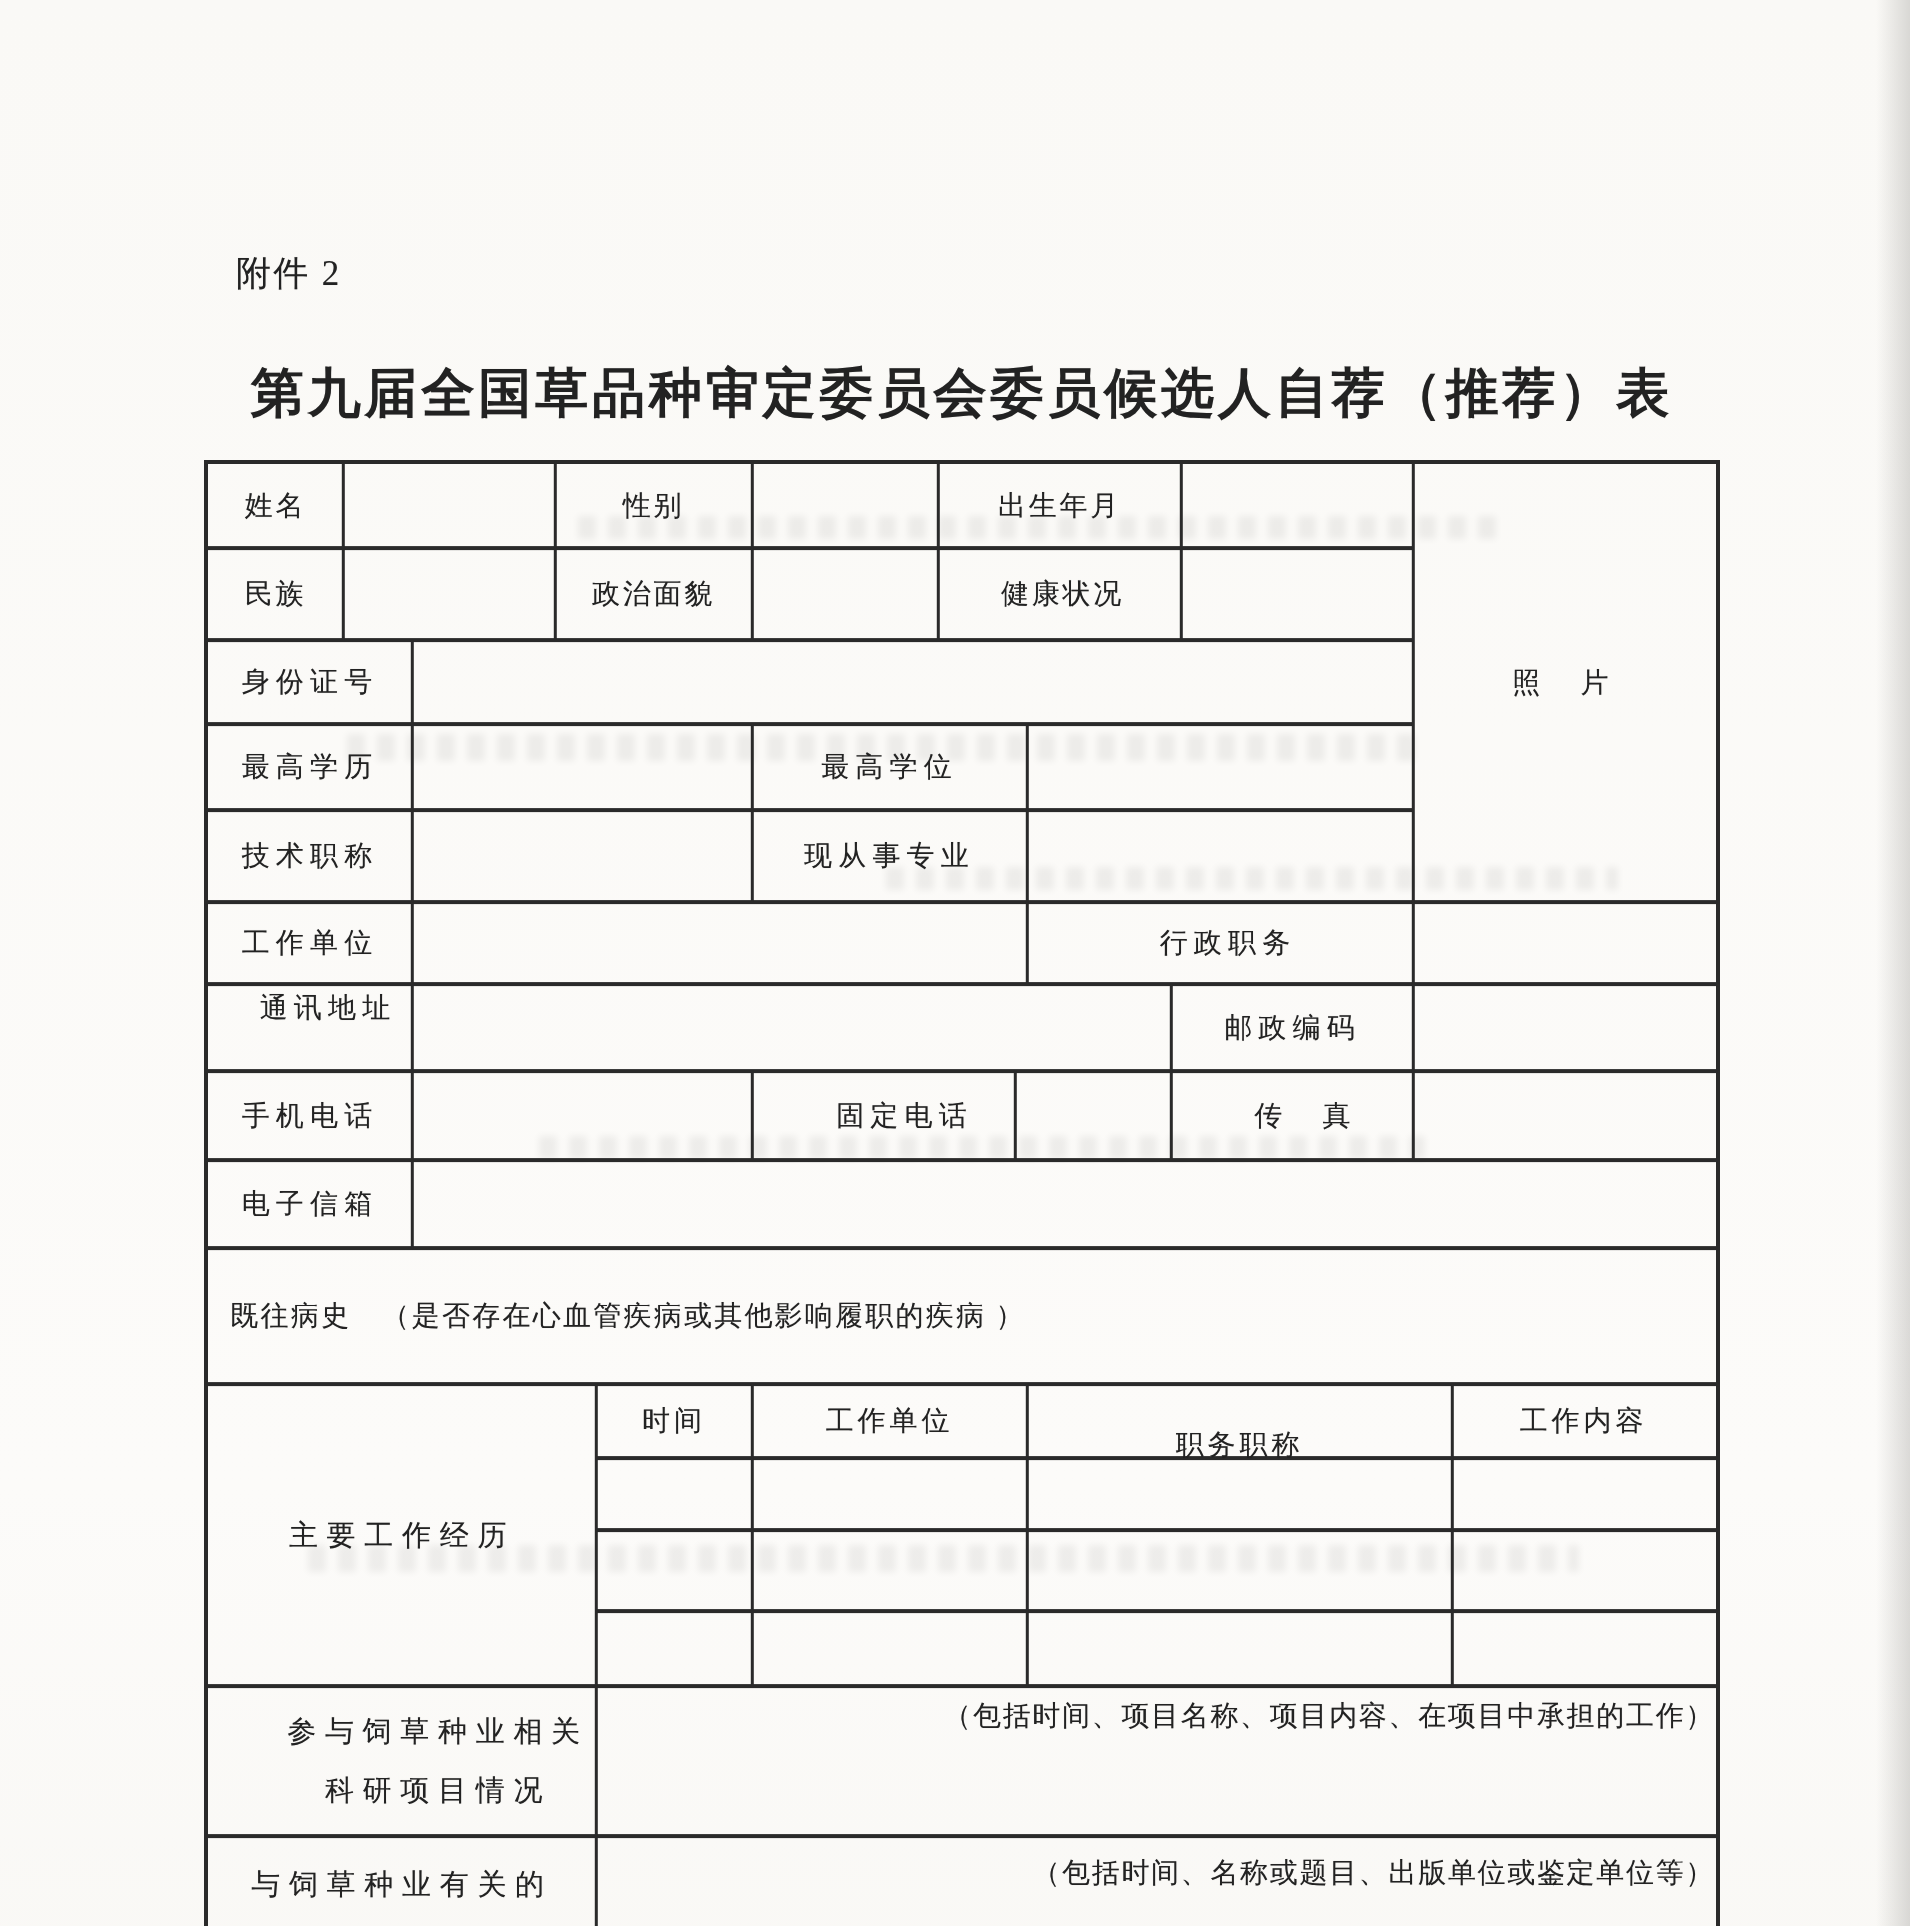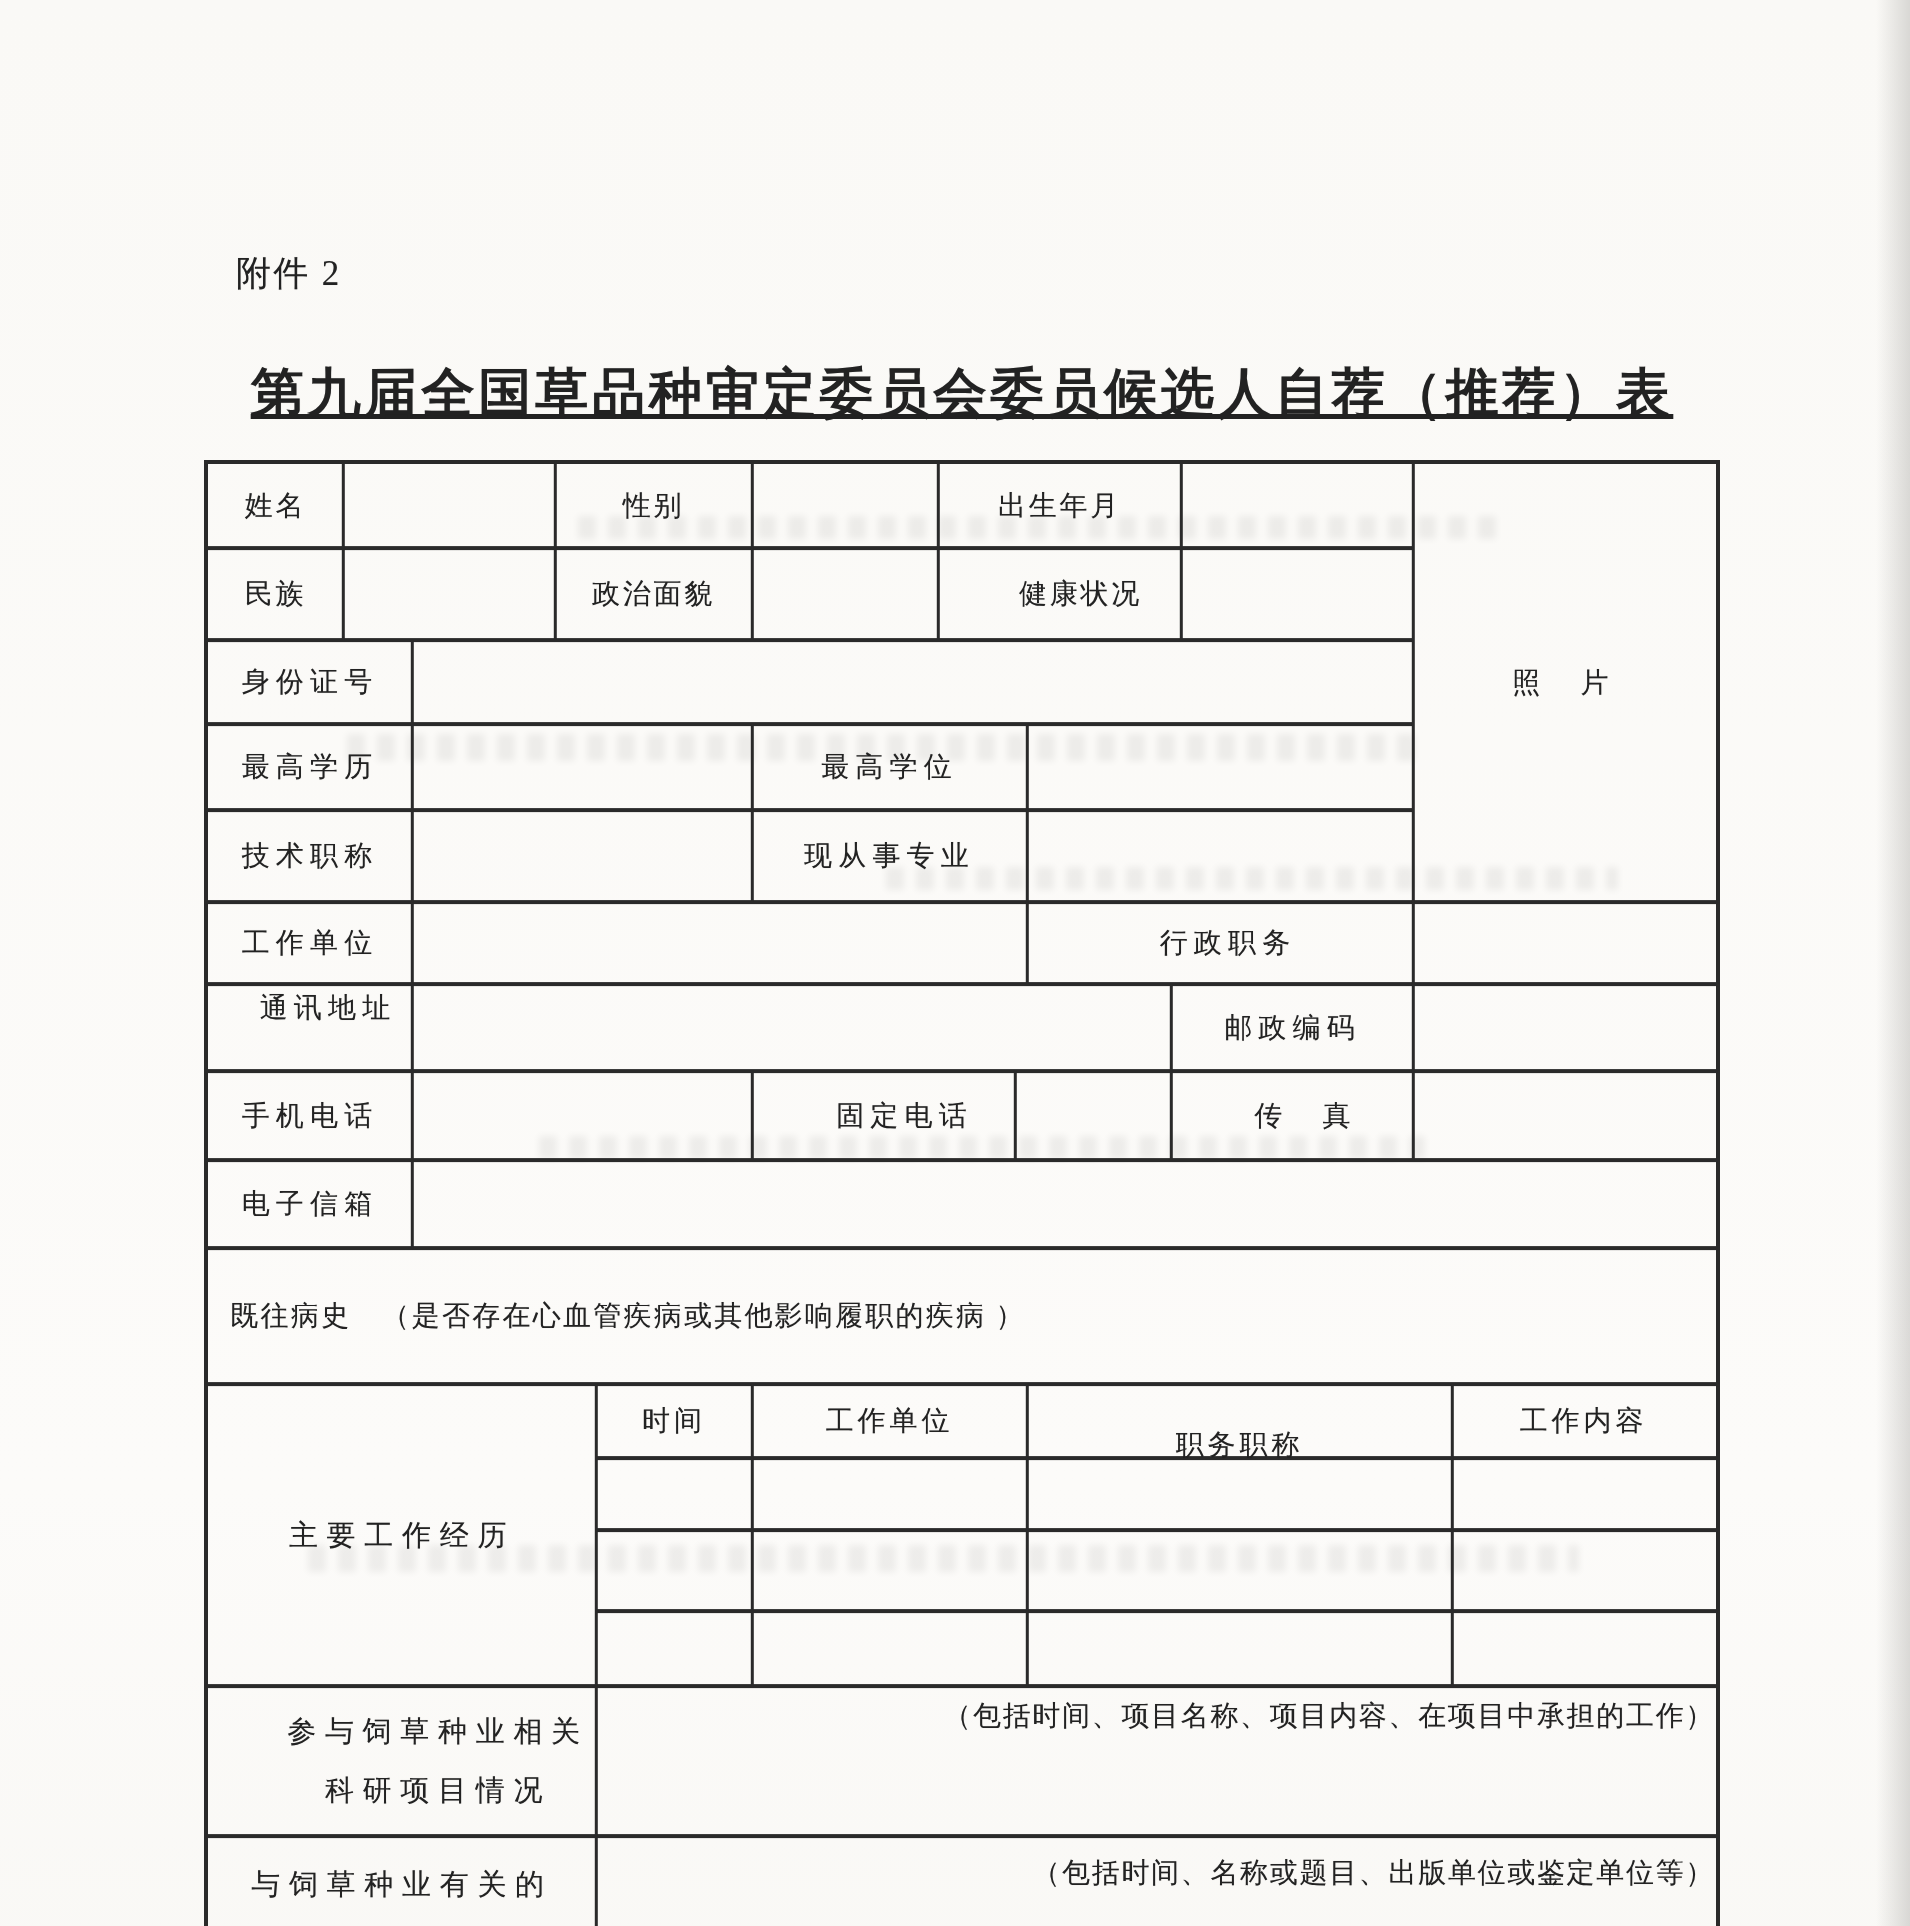--- a/index.html
+++ b/index.html
@@ -20,21 +20,21 @@
     text-shadow:0 0 0.8px rgba(0,0,0,0.28);
   }
   
   .edge-right{position:absolute;right:0;top:0;width:35px;height:100%;
     background:linear-gradient(90deg,rgba(0,0,0,0) 0%,rgba(60,58,54,0.18) 100%);}
   .smudge{position:absolute;filter:blur(3.5px);opacity:0.055;
     background:repeating-linear-gradient(90deg,#000 0 17.7px,transparent 17.7px 30px);}
   .attachment{position:absolute;left:236px;top:250px;font-size:35px;letter-spacing:2.3px;}
   .title{
     position:absolute;left:204px;top:358px;width:1516px;margin:0;
-    text-align:center;font-size:53px;font-weight:700;letter-spacing:3.9px;white-space:nowrap;text-decoration:underline;
+    text-align:center;font-size:53px;font-weight:700;letter-spacing:3.9px;white-space:nowrap;
   }
   .tbl{
     position:absolute;left:204px;top:460px;width:1516px;height:2031px;
     box-sizing:border-box;border:4.6px solid var(--line);
   }
   .h{position:absolute;height:4.2px;background:var(--line);transform:translateY(-1.9px);}
   .h.full{left:0;width:100%;}
   .h.toright{right:0;}
   .v{position:absolute;width:2.7px;background:var(--line);transform:translateX(-1.2px);}
   .cell{
@@ -105,21 +105,21 @@
     <div class="v" style="left:819px;top:920px;height:302px;"></div>
     <div class="v" style="left:1244px;top:920px;height:302px;"></div>
 
     <div class="cell lettertight" style="left:0;top:0;width:135px;height:84px;">姓名</div>
     <div class="cell lettertight" style="left:347px;top:0;width:197px;height:84px;">性别</div>
     <div class="cell lettertight" style="left:730px;top:0;width:243px;height:84px;">出生年月</div>
     <div class="cell" style="left:1205px;top:0;width:301px;height:438px;">照　片</div>
 
     <div class="cell lettertight" style="left:0;top:84px;width:135px;height:91px;">民族</div>
     <div class="cell lettertight" style="left:347px;top:84px;width:197px;height:91px;">政治面貌</div>
-    <div class="cell lettertight" style="left:730px;top:84px;width:243px;height:91px;padding-left:21px;">健康状况</div>
+    <div class="cell lettertight" style="left:712px;top:84px;width:243px;height:91px;padding-left:21px;">健康状况</div>
 
     <div class="cell" style="left:0;top:176px;width:204px;height:84px;">身份证号</div>
 
     <div class="cell" style="left:0;top:260px;width:204px;height:86px;">最高学历</div>
     <div class="cell" style="left:544px;top:260px;width:275px;height:86px;">最高学位</div>
     <div class="cell" style="left:0;top:346px;width:204px;height:92px;">技术职称</div>
     <div class="cell" style="left:544px;top:346px;width:275px;height:92px;">现从事专业</div>
 
     <div class="cell" style="left:0;top:438px;width:204px;height:82px;">工作单位</div>
     <div class="cell" style="left:819px;top:438px;width:386px;height:82px;padding-left:8px;">行政职务</div>

